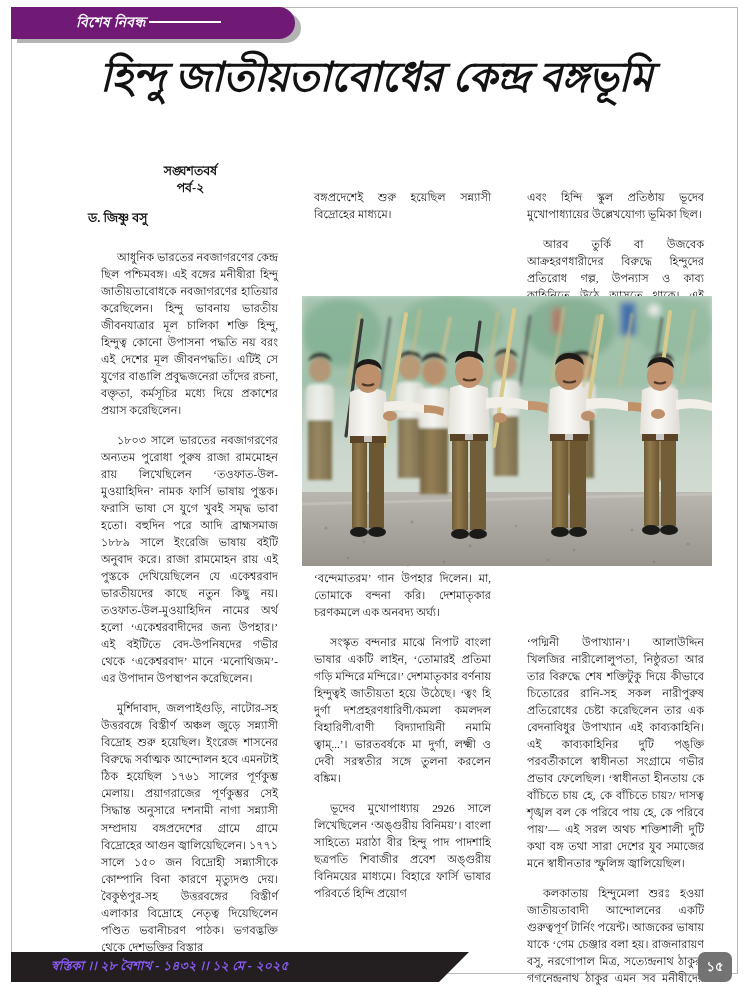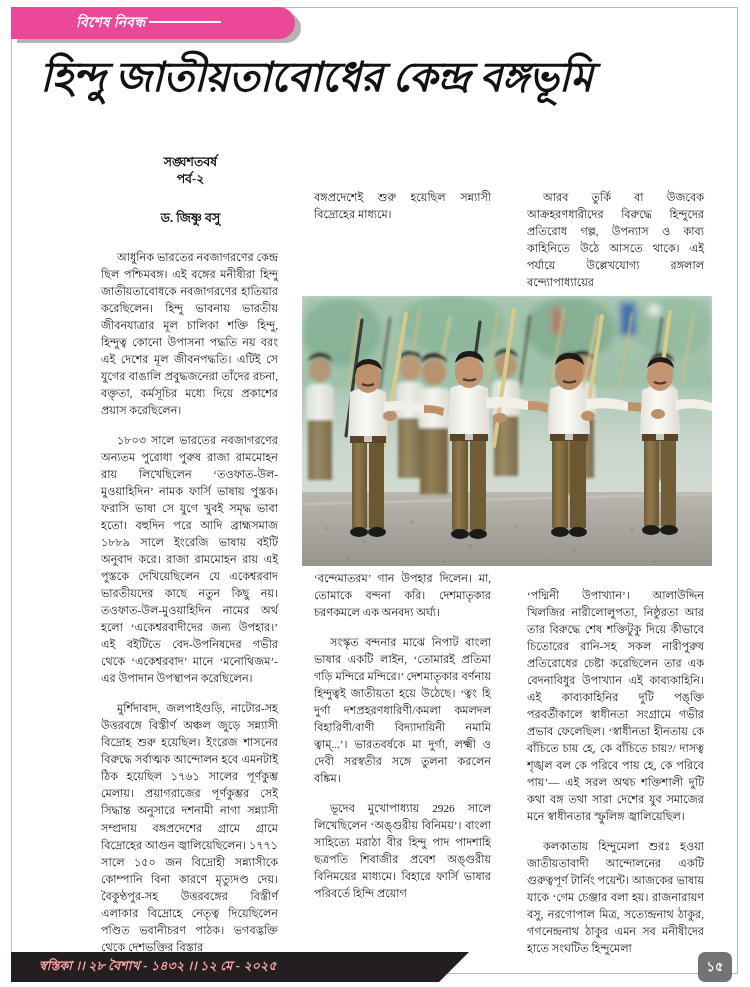--- a/index.html
+++ b/index.html
@@ -44,21 +44,21 @@
     left: 6px; top: 6px;
     width: 284px; height: 30px;
     background: #9a9a9a;
     border-radius: 0 18px 18px 0;
     opacity: .75;
   }
   .kicker {
     position: absolute;
     left: 0; top: 0;
     width: 284px; height: 32px;
-    background: #ec4899;
+    background: #701a75;
     border-radius: 0 18px 18px 0;
     display: flex;
     align-items: center;
   }
   .kicker-label {
     color: #ffffff;
     font-family: "Liberation Serif", "DejaVu Serif", serif;
     font-style: italic;
     font-weight: 700;
     font-size: 14px;
@@ -74,57 +74,57 @@
     margin-left: 3px;
     margin-bottom: 4px;
   }
 
   
   .headline {
     position: absolute;
     left: 40px;
     top: 54px;
     width: 672px;
-    text-align: left;
+    text-align: center;
     font-family: "Liberation Serif", "DejaVu Serif", serif;
     font-weight: 700;
     font-style: italic;
     font-size: 41px;
     line-height: 1.15;
     color: #121212;
     letter-spacing: -0.5px;
     white-space: nowrap;
   }
 
   
   .series-block {
     position: absolute;
     left: 88px;
-    top: 154px;
+    top: 163px;
     width: 205px;
     text-align: center;
     color: #111;
   }
   .series-name {
     font-size: 12.5px;
     font-weight: 700;
     line-height: 1.35;
   }
   .series-part {
     font-size: 12.5px;
     font-weight: 700;
     line-height: 1.35;
     text-underline-offset: 2px;
   }
   .byline {
     position: absolute;
     left: 88px;
     top: 209px;
     width: 205px;
-    text-align: center;
+    text-align: left;
     font-size: 12.5px;
     font-weight: 700;
     color: #111;
   }
 
   
   .col {
     position: absolute;
     top: 236px;
     width: 203px;
@@ -169,25 +169,25 @@
     left: 11px;
     top: 952px;
     width: 458px;
     height: 30px;
     background: #231f20;
     clip-path: polygon(0 0, 100% 0, calc(100% - 30px) 100%, 0 100%);
     display: flex;
     align-items: center;
   }
   .footer-text {
-    color: #fca5a5;
+    color: #8b5cf6;
     font-size: 12.5px;
     font-weight: 700;
     font-style: italic;
-    margin-left: 28px;
+    margin-left: 40px;
     white-space: nowrap;
     letter-spacing: .2px;
   }
   .page-number {
     position: absolute;
     left: 698px;
     top: 952px;
     width: 34px;
     height: 30px;
     background: #737373;
@@ -231,20 +231,21 @@
 
   <div class="col" id="col2">
     <p class="noindent">বঙ্গপ্রদেশেই শুরু হয়েছিল সন্ন্যাসী বিদ্রোহের মাধ্যমে।</p>
     <div class="photo-spacer"></div>
     <p class="noindent">১৮৮২ সাল মানে সন্ন্যাসী বিদ্রোহের প্রায় শতবর্ষ পরে লেখা হলো আনন্দমঠ। এই আনন্দমঠ উপন্যাসেই তিনি দেশবাসীকে ‘বন্দেমাতরম’ গান উপহার দিলেন। মা, তোমাকে বন্দনা করি। দেশমাতৃকার চরণকমলে এক অনবদ্য অর্ঘ্য।</p>
     <p>সংস্কৃত বন্দনার মাঝে নিপাট বাংলা ভাষার একটি লাইন, ‘তোমারই প্রতিমা গড়ি মন্দিরে মন্দিরে।’ দেশমাতৃকার বর্ণনায় হিন্দুত্বই জাতীয়তা হয়ে উঠেছে। ‘ত্বং হি দুর্গা দশপ্রহরণধারিণী/কমলা কমলদল বিহারিণী/বাণী বিদ্যাদায়িনী নমামি ত্বাম্‌...’। ভারতবর্ষকে মা দুর্গা, লক্ষ্মী ও দেবী সরস্বতীর সঙ্গে তুলনা করলেন বঙ্কিম।</p>
     <p>ভূদেব মুখোপাধ্যায় 2926 সালে লিখেছিলেন ‘অঙ্গুরীয় বিনিময়’। বাংলা সাহিত্যে মরাঠা বীর হিন্দু পাদ পাদশাহি ছত্রপতি শিবাজীর প্রবেশ অঙ্গুরীয় বিনিময়ের মাধ্যমে। বিহারে ফার্সি ভাষার পরিবর্তে হিন্দি প্রয়োগ</p>
   </div>
 
   <div class="col" id="col3">
+    <p class="noindent">এবং হিন্দি স্কুল প্রতিষ্ঠায় ভূদেব মুখোপাধ্যায়ের উল্লেখযোগ্য ভূমিকা ছিল।</p>
     <p>আরব তুর্কি বা উজবেক আক্রহরণধারীদের বিরুদ্ধে হিন্দুদের প্রতিরোধ গল্প, উপন্যাস ও কাব্য কাহিনিতে উঠে আসতে থাকে। এই পর্যায়ে উল্লেখযোগ্য রঙ্গলাল বন্দ্যোপাধ্যায়ের</p>
     <div class="photo-spacer"></div>
     <p class="noindent">‘পদ্মিনী উপাখ্যান’। আলাউদ্দিন খিলজির নারীলোলুপতা, নিষ্ঠুরতা আর তার বিরুদ্ধে শেষ শক্তিটুকু দিয়ে কীভাবে চিতোরের রানি-সহ সকল নারীপুরুষ প্রতিরোধের চেষ্টা করেছিলেন তার এক বেদনাবিধুর উপাখ্যান এই কাব্যকাহিনি। এই কাব্যকাহিনির দুটি পঙ্‌ক্তি পরবর্তীকালে স্বাধীনতা সংগ্রামে গভীর প্রভাব ফেলেছিল। ‘স্বাধীনতা হীনতায় কে বাঁচিতে চায় হে, কে বাঁচিতে চায়?/ দাসত্ব শৃঙ্খল বল কে পরিবে পায় হে, কে পরিবে পায়’— এই সরল অথচ শক্তিশালী দুটি কথা বঙ্গ তথা সারা দেশের যুব সমাজের মনে স্বাধীনতার স্ফুলিঙ্গ জ্বালিয়েছিল।</p>
     <p>কলকাতায় হিন্দুমেলা শুরঃ হওয়া জাতীয়তাবাদী আন্দোলনের একটি গুরুত্বপূর্ণ টার্নিং পয়েন্ট। আজকের ভাষায় যাকে ‘গেম চেঞ্জার বলা হয়। রাজনারায়ণ বসু, নরগোপাল মিত্র, সত্যেন্দ্রনাথ ঠাকুর, গগনেন্দ্রনাথ ঠাকুর এমন সব মনীষীদের হাতে সংঘটিত হিন্দুমেলা</p>
   </div>
 
   <div class="photo">
     <svg width="410" height="270" viewBox="0 0 410 270" xmlns="http://www.w3.org/2000/svg">
       <defs>
         <linearGradient id="bgsky" x1="0" y1="0" x2="0" y2="1">

